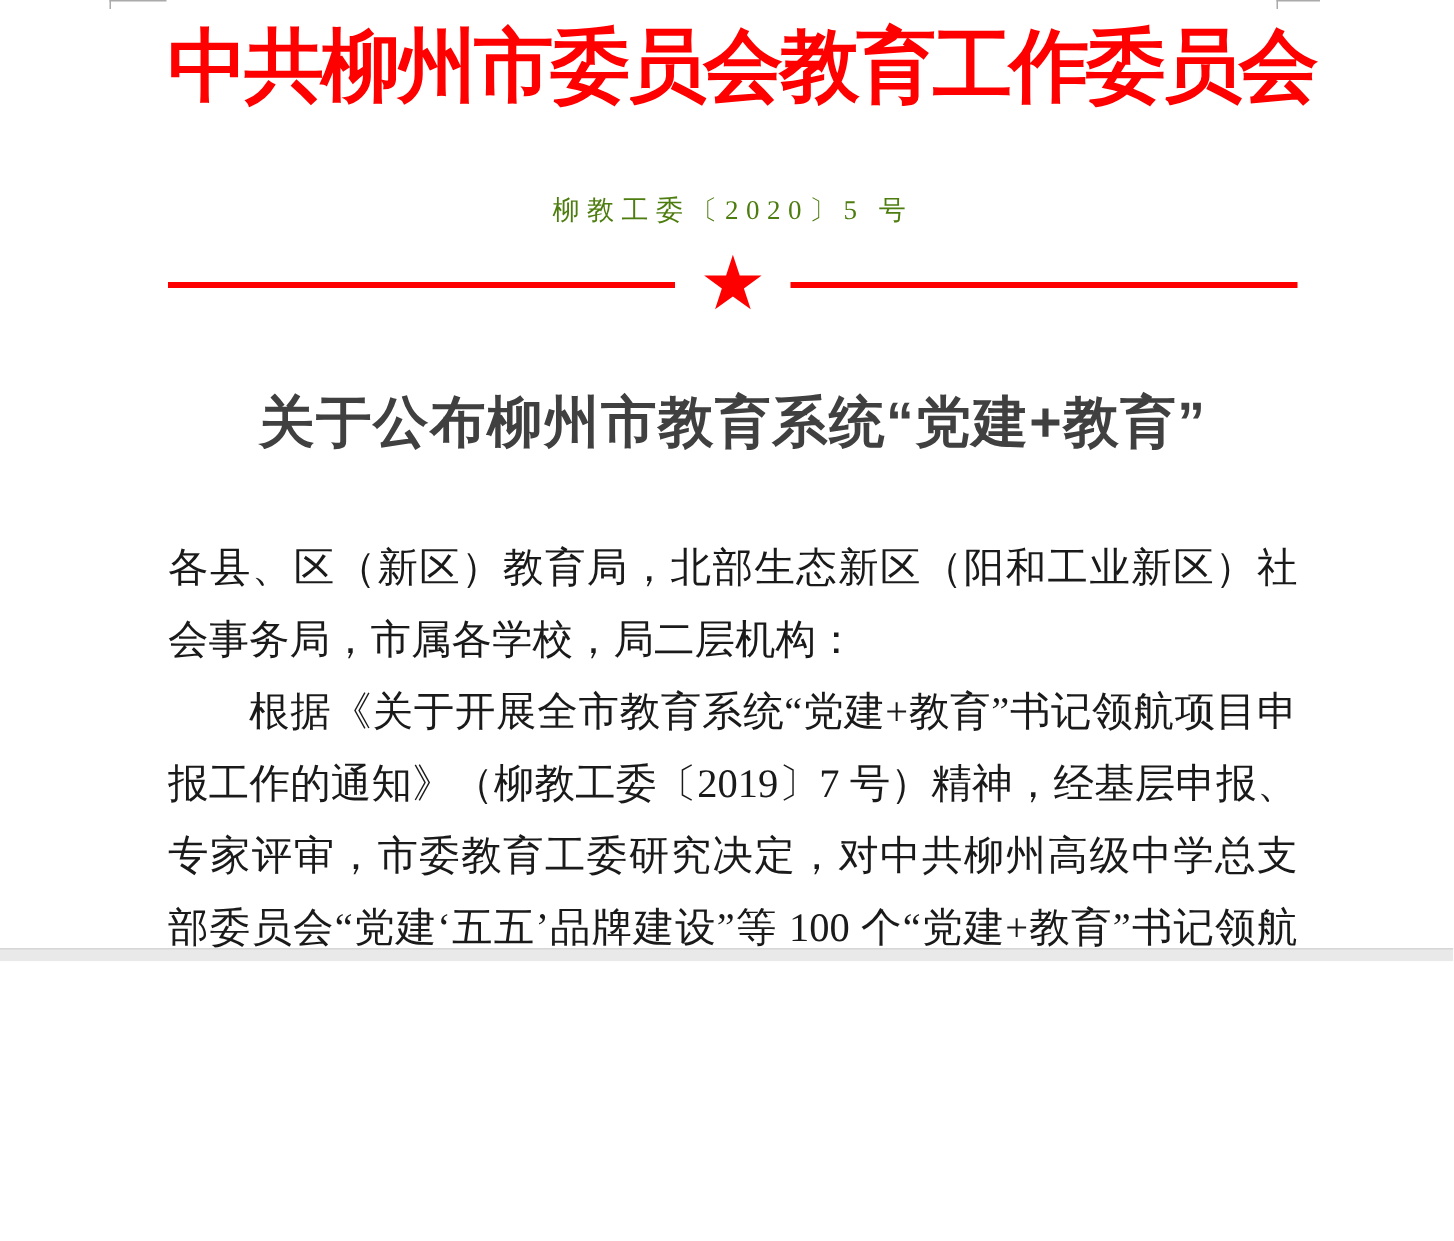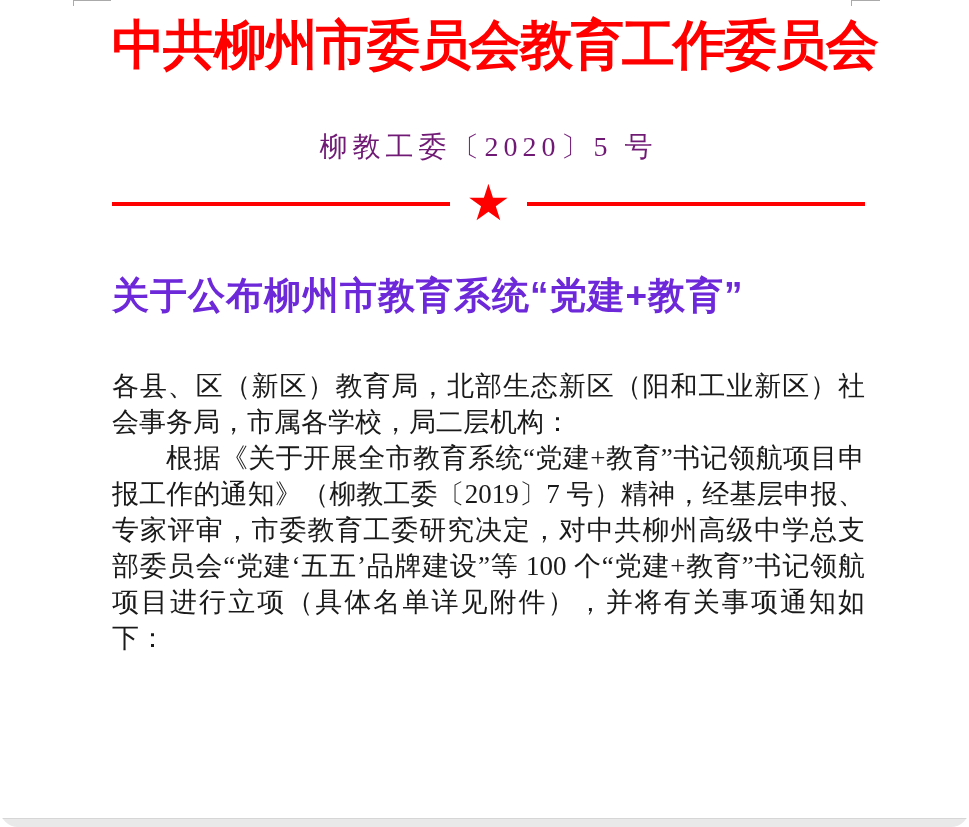--- a/index.html
+++ b/index.html
@@ -1,26 +1,25 @@
 <!DOCTYPE html>
 <html><head>
 <meta charset="utf-8">
 <style>
   * { margin: 0; padding: 0; box-sizing: border-box; }
   html, body { background: #ffffff; }
   .page {
     position: relative;
     width: 969px;
-    height: 827px;
+    height: 641px;
     margin: 0 auto;
     background: var(--page-bg, #ffffff);
     overflow: hidden;
     font-family: "Liberation Serif", "DejaVu Serif", serif;
     color: var(--text-color, #1a1a1a);
-    border-radius: 18px;
   }
 
   
   .boundary-mark {
     position: absolute;
     top: 0;
     height: 6px;
     border-top: 1px solid #aaaaaa;
   }
   .boundary-mark.left  { left: 73px;  width: 38px; border-left: 1px solid #aaaaaa; }
@@ -37,23 +36,23 @@
     font-weight: bold;
     font-size: 53px;
     line-height: 62px;
     letter-spacing: -2px;
     white-space: nowrap;
   }
 
   .doc-number {
     margin-top: 52px;
     text-align: center;
-    font-size: 28px;
+    font-size: 18px;
     letter-spacing: 5px;
-    color: #701a75;
+    color: #4d7c0f;
   }
 
   .red-divider {
     display: flex;
     align-items: center;
     margin-top: 14px;
     height: 48px;
   }
   .red-divider .rule {
     flex: 1;
@@ -63,33 +62,33 @@
   .red-divider .star {
     color: var(--accent-red, #ff0000);
     font-size: 50px;
     line-height: 48px;
     margin: 0 16px;
     transform: translateY(-1px);
   }
 
   .doc-title {
     margin-top: 40px;
-    text-align: left;
+    text-align: center;
     font-family: "Liberation Sans", "DejaVu Sans", sans-serif;
     font-weight: bold;
     font-size: 37px;
     line-height: 56px;
-    color: #6d28d9;
+    color: #404040;
     letter-spacing: 1px;
   }
 
   .doc-body {
     margin-top: 44px;
     font-size: 27px;
-    line-height: 36px;
+    line-height: 48px;
     text-align: justify;
     text-align-last: left;
     color: #1a1a1a;
   }
   .doc-body p.indent { text-indent: 2em; }
 
   .scrollbar-track {
     position: absolute;
     left: 0;
     bottom: 0;

